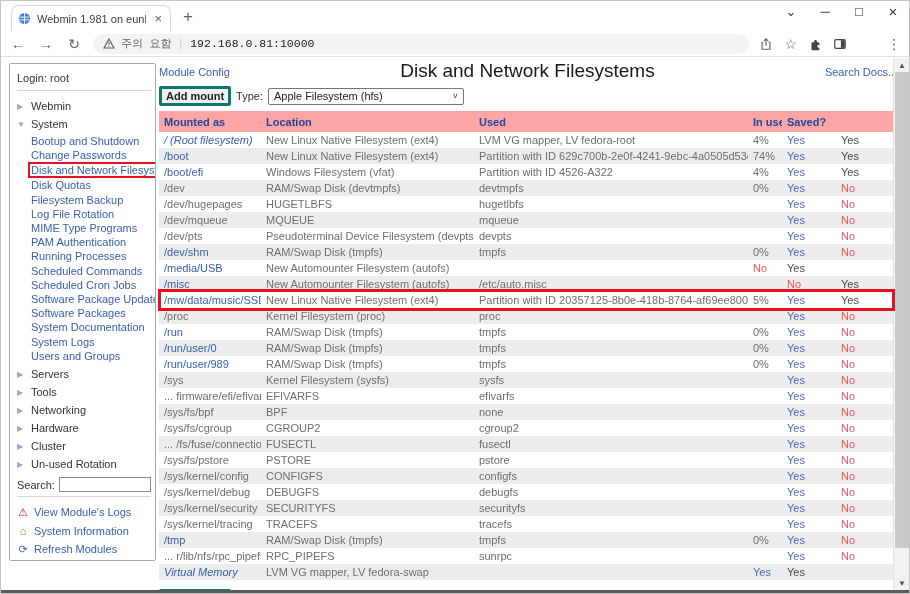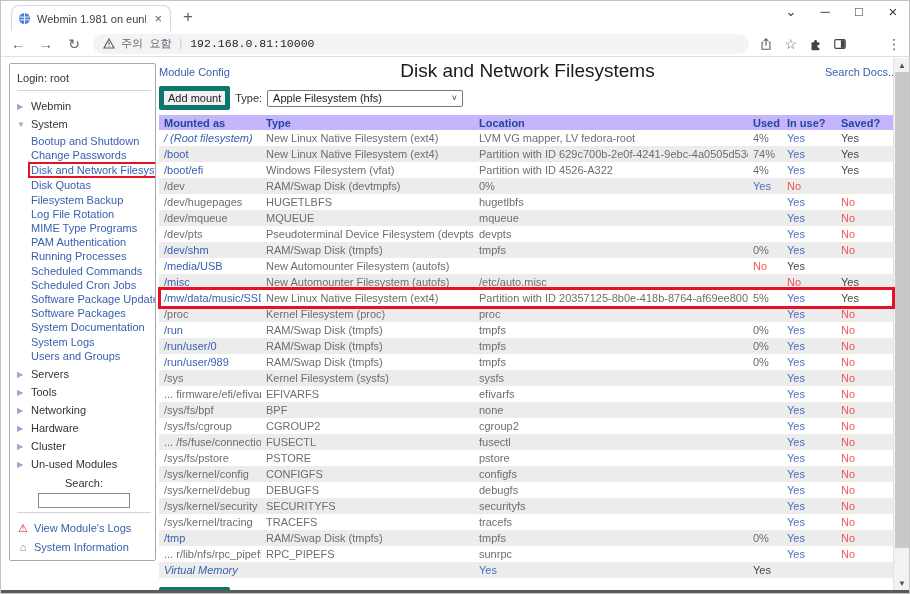--- a/index.html
+++ b/index.html
@@ -37,43 +37,43 @@
   
   .sidebar { position:absolute; left:8px; top:5px; width:147px; height:498px;
              border:1px solid #a9a9a9; border-radius:2px; background:#fff; padding:8px 4px 0 7px; font-size:11px; overflow:hidden; }
   .login { color:#333; margin-bottom:6px; }
   .side-hr { border:none; border-top:1px solid #d4d4d4; margin:4px 0 6px; }
   .cat { display:flex; align-items:center; gap:6px; height:18px; color:#333; cursor:pointer; }
   .tri { color:#9aa7c7; font-size:8px; width:8px; display:inline-block; }
   .subs { margin:1px 0 2px 14px; }
   .sub { display:block; color:#3a60ae; text-decoration:none; line-height:14.2px; white-space:nowrap; }
   .sub .hl-box { border:2px solid #e81123; padding:0 1px; margin-left:-3px; display:inline-block; line-height:12px; }
-  .search-row { display:flex; align-items:center; gap:4px; margin:4px 0 2px; color:#333;flex-direction:column; }
+  .search-row { display:flex; align-items:center; gap:4px; margin:4px 0 2px; color:#333; }
   .search-row input { width:92px; height:15px; border:1px solid #8a8a8a; font-size:10px; padding:0 2px; }
   .foot-link { display:flex; align-items:center; gap:5px; color:#3a60ae; line-height:18.5px; cursor:pointer; white-space:nowrap; }
   .foot-ico { font-size:11px; width:12px; text-align:center; }
 
   
   .content { position:absolute; left:158px; top:0; width:735px; }
   .content-head { display:flex; align-items:center; margin-top:4px; }
   .mod-config { font-size:11px; color:#3a60ae; cursor:pointer; }
   .page-title { flex:1; text-align:center; font-size:19px; color:#1a1a1a; margin-top:-2px; }
   .search-docs { font-size:11px; color:#3a60ae; cursor:pointer; }
 
   .addmount-row { display:flex; align-items:center; gap:5px; margin:4px 0 5px; }
-  .btn { font-size:11px; color:#222; background:#f0f0f0; border:5px solid #0f766e; border-radius:2px; padding:1px 4px; cursor:pointer; }
+  .btn { font-size:11px; color:#222; background:#f0f0f0; border:3px solid #0f766e; border-radius:2px; padding:1px 4px; cursor:pointer;font-weight:bold; }
   .type-label { font-size:11px; color:#333; }
   .fakeselect { width:196px; height:17px; border:1px solid #767676; border-radius:2px; background:#fff;
                 font-size:11px; color:#222; display:flex; align-items:center; justify-content:space-between; padding:0 5px; cursor:pointer; }
   .fakeselect .caret { font-size:9px; color:#333; }
 
   
   .ftable { width:735px; font-size:11px; }
   .trow { display:grid; grid-template-columns:102px 213px 274px 34px 54px 58px; height:16px; align-items:center; position:relative; }
-  .trow.head { height:15px; background:#c4b5fd; font-weight:bold; color:#23479e; }
+  .trow.head { height:21px; background:#fca5a5; font-weight:bold; color:#23479e; }
   .trow.alt { background:#ececec; }
   .trow > div { padding-left:5px; overflow:hidden; white-space:nowrap; }
   .cell-plain { color:#6e6e6e; }
   .cell-link { color:#3a60ae; cursor:pointer; }
   .cell-link.it { font-style:italic; }
   .inuse-Yes { color:#4a6fc0; }
   .inuse-No { color:#ee5555; }
   .saved-Yes { color:#4a4a4a; }
   .saved-No { color:#ee5555; }
   .trow.hl::after { content:''; position:absolute; left:-1px; right:-1px; top:-3px; bottom:-3px;
@@ -200,21 +200,21 @@
           <div class="cat">
             <span class="tri">▶</span>
             <span>Hardware</span>
           </div>
           <div class="cat">
             <span class="tri">▶</span>
             <span>Cluster</span>
           </div>
           <div class="cat">
             <span class="tri">▶</span>
-            <span>Un-used Modules</span>
+            <span>Un-used Rotation</span>
           </div>
         </div>
       <div class="search-row">
         <span>Search:</span>
         <input value="" style="">
       </div>
       <hr class="side-hr">
       <div id="sidebar-foot">
           <div class="foot-link">
             <span class="foot-ico" style="color: rgb(204, 34, 34);">⚠</span>
@@ -247,21 +247,20 @@
         <span class="type-label">Type:</span>
         <div class="fakeselect">
           <span>Apple Filesystem (hfs)</span>
             <span class="caret">˅</span>
         </div>
       </div>
 
       <div class="ftable" id="fs-table">
           <div class="trow head">
             <div>Mounted as</div>
-            <div>Type</div>
             <div>Location</div>
             <div>Used</div>
             <div>In use?</div>
             <div>Saved?</div>
           </div>
           <div class="trow">
             <div class="cell-link it">/ (Root filesystem)</div>
             <div class="cell-plain">New Linux Native Filesystem (ext4)</div>
             <div class="cell-plain">LVM VG mapper, LV fedora-root</div>
             <div class="cell-plain">4%</div>
@@ -280,20 +279,21 @@
             <div class="cell-link">/boot/efi</div>
             <div class="cell-plain">Windows Filesystem (vfat)</div>
             <div class="cell-plain">Partition with ID 4526-A322</div>
             <div class="cell-plain">4%</div>
             <div class="inuse-Yes">Yes</div>
             <div class="saved-Yes">Yes</div>
           </div>
           <div class="trow alt">
             <div class="cell-plain">/dev</div>
             <div class="cell-plain">RAM/Swap Disk (devtmpfs)</div>
+            <div class="cell-plain">devtmpfs</div>
             <div class="cell-plain">0%</div>
             <div class="inuse-Yes">Yes</div>
             <div class="saved-No">No</div>
           </div>
           <div class="trow">
             <div class="cell-plain">/dev/hugepages</div>
             <div class="cell-plain">HUGETLBFS</div>
             <div class="cell-plain">hugetlbfs</div>
             <div class="cell-plain"></div>
             <div class="inuse-Yes">Yes</div>
@@ -469,20 +469,21 @@
           <div class="trow">
             <div class="cell-plain">... r/lib/nfs/rpc_pipefs</div>
             <div class="cell-plain">RPC_PIPEFS</div>
             <div class="cell-plain">sunrpc</div>
             <div class="cell-plain"></div>
             <div class="inuse-Yes">Yes</div>
             <div class="saved-No">No</div>
           </div>
           <div class="trow alt">
             <div class="cell-link it">Virtual Memory</div>
+            <div class="cell-plain">LVM VG mapper, LV fedora-swap</div>
             <div class="cell-plain"></div>
             <div class="inuse-Yes">Yes</div>
             <div class="saved-Yes">Yes</div>
           </div>
         </div>
 
       <div class="addmount-row" style="margin-top:9px;">
         <button class="btn">Add mount</button>
         <span class="type-label">Type:</span>
         <div class="fakeselect">

